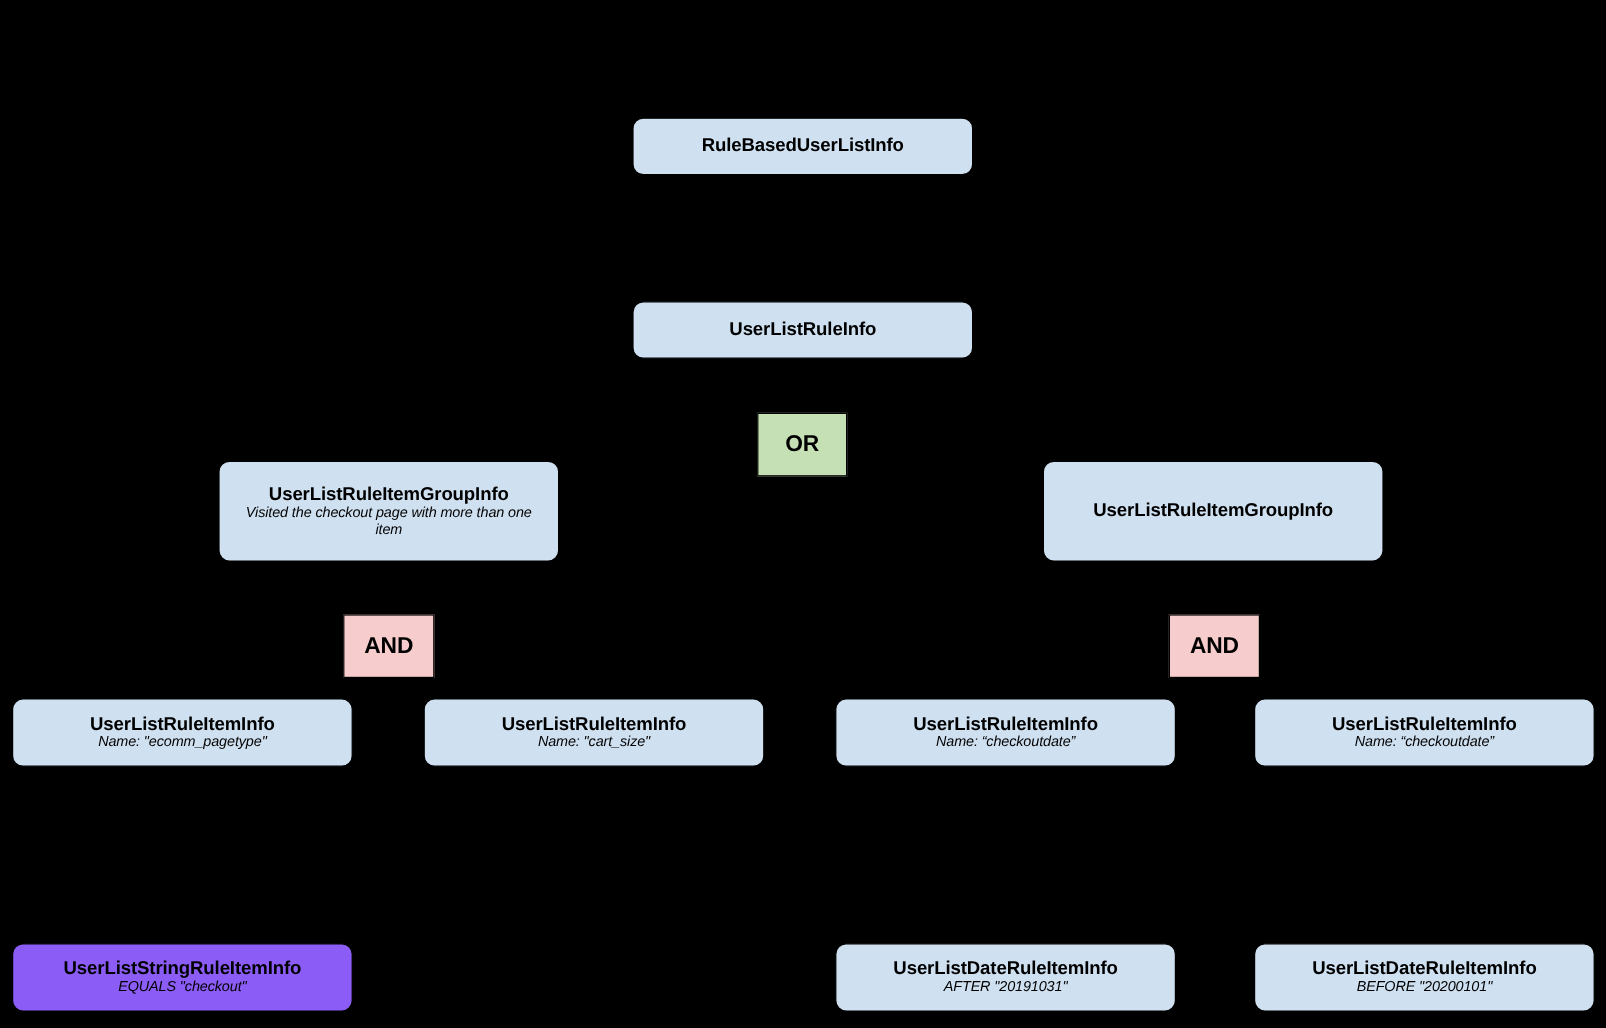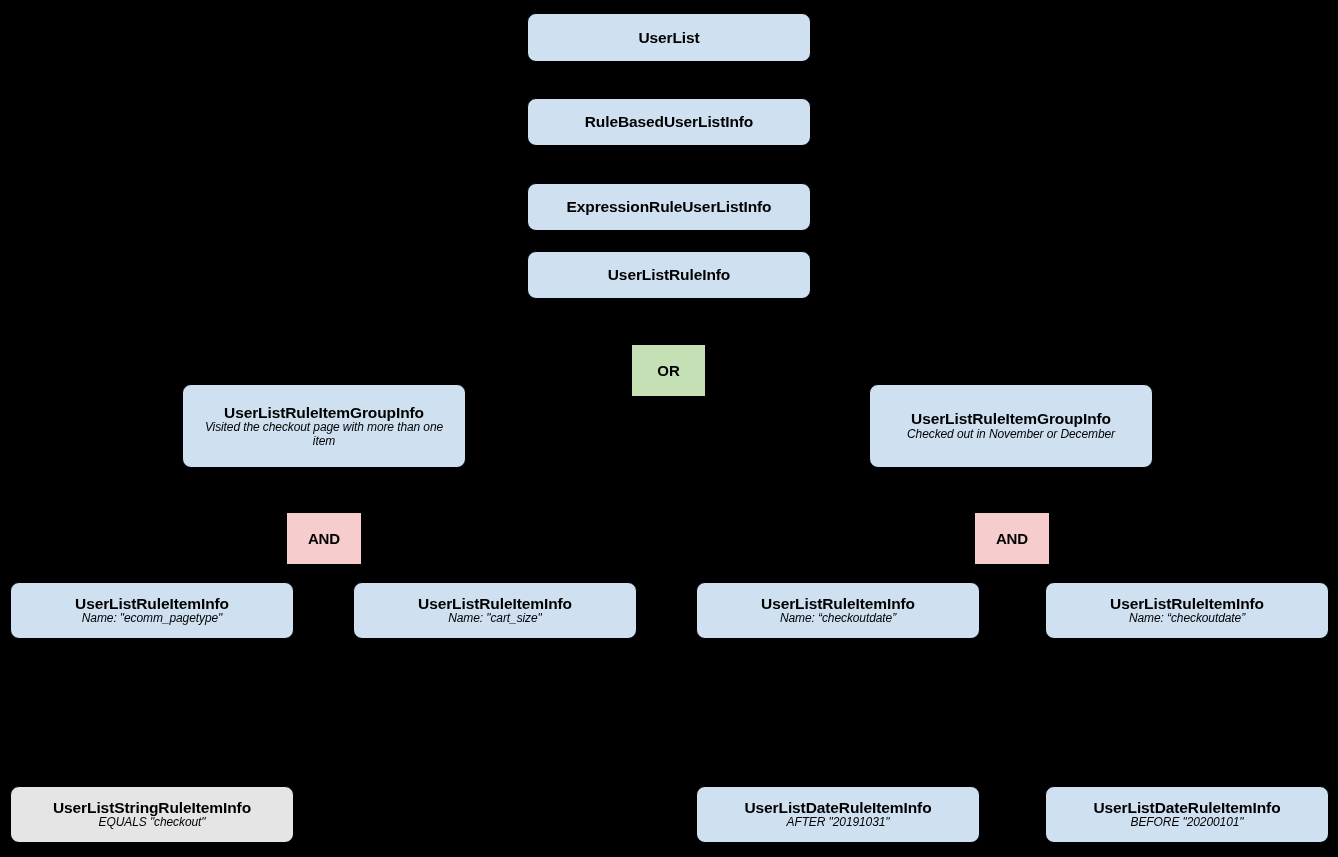--- a/index.html
+++ b/index.html
@@ -56,21 +56,21 @@
     white-space: nowrap;
   }
   .node .subtitle {
     font-style: italic;
     font-size: 12px;
     letter-spacing: -0.1px;
     padding: 0 10px;
   }
   .node.op .title {
     font-weight: bold;
-    font-size: 15px;
+    font-size: 19px;
   }
   .node.op.logic .title {
     font-weight: bold;
   }
 </style>
 </head>
 <body>
 
 <div id="canvas">
   <svg class="edges" viewBox="0 0 1338 857" width="1338" height="857" xmlns="http://www.w3.org/2000/svg">
@@ -84,42 +84,35 @@
       <path d="M 324 565 C 324 573.5, 152 573.5, 152 582" fill="none" stroke="#000000" stroke-width="2"></path>
       <path d="M 324 565 C 324 573.5, 495 573.5, 495 582" fill="none" stroke="#000000" stroke-width="2"></path>
       <path d="M 1011 468 C 1011 490, 1012 490, 1012 512" fill="none" stroke="#000000" stroke-width="2"></path>
       <path d="M 1012 565 C 1012 573.5, 838 573.5, 838 582" fill="none" stroke="#000000" stroke-width="2"></path>
       <path d="M 1012 565 C 1012 573.5, 1187 573.5, 1187 582" fill="none" stroke="#000000" stroke-width="2"></path>
       <path d="M 152 639 C 152 712.5, 152 712.5, 152 786" fill="none" stroke="#000000" stroke-width="2"></path>
       <path d="M 495 639 C 495 712.5, 495 712.5, 495 786" fill="none" stroke="#000000" stroke-width="2"></path>
       <path d="M 838 639 C 838 712.5, 838 712.5, 838 786" fill="none" stroke="#000000" stroke-width="2"></path>
       <path d="M 1187 639 C 1187 712.5, 1187 712.5, 1187 786" fill="none" stroke="#000000" stroke-width="2"></path>
     </svg>
-<div class="node rounded" style="left: 527px; top: 13px; width: 284px; height: 49px; background: rgb(207, 224, 240); border-color: rgb(0, 0, 0);">
-      <div class="title">UserList</div>
-    </div>
     <div class="node rounded" style="left: 527px; top: 98px; width: 284px; height: 48px; background: rgb(207, 224, 240); border-color: rgb(0, 0, 0);">
       <div class="title">RuleBasedUserListInfo</div>
-    </div>
-    <div class="node rounded" style="left: 527px; top: 183px; width: 284px; height: 48px; background: rgb(207, 224, 240); border-color: rgb(0, 0, 0);">
-      <div class="title">ExpressionRuleUserListInfo</div>
     </div>
     <div class="node rounded" style="left: 527px; top: 251px; width: 284px; height: 48px; background: rgb(207, 224, 240); border-color: rgb(0, 0, 0);">
       <div class="title">UserListRuleInfo</div>
     </div>
     <div class="node sharp op logic" style="left: 631px; top: 344px; width: 75px; height: 53px; background: rgb(197, 224, 180); border-color: rgb(0, 0, 0);">
       <div class="title">OR</div>
     </div>
     <div class="node rounded" style="left: 182px; top: 384px; width: 284px; height: 84px; background: rgb(207, 224, 240); border-color: rgb(0, 0, 0);">
       <div class="title">UserListRuleItemGroupInfo</div>
       <div class="subtitle">Visited the checkout page with more than one item</div>
     </div>
     <div class="node rounded" style="left: 869px; top: 384px; width: 284px; height: 84px; background: rgb(207, 224, 240); border-color: rgb(0, 0, 0);">
       <div class="title">UserListRuleItemGroupInfo</div>
-      <div class="subtitle">Checked out in November or December</div>
     </div>
     <div class="node sharp op logic" style="left: 286px; top: 512px; width: 76px; height: 53px; background: rgb(247, 204, 204); border-color: rgb(0, 0, 0);">
       <div class="title">AND</div>
     </div>
     <div class="node sharp op logic" style="left: 974px; top: 512px; width: 76px; height: 53px; background: rgb(247, 204, 204); border-color: rgb(0, 0, 0);">
       <div class="title">AND</div>
     </div>
     <div class="node rounded" style="left: 10px; top: 582px; width: 284px; height: 57px; background: rgb(207, 224, 240); border-color: rgb(0, 0, 0);">
       <div class="title">UserListRuleItemInfo</div>
       <div class="subtitle">Name: "ecomm_pagetype"</div>
@@ -129,21 +122,21 @@
       <div class="subtitle">Name: "cart_size"</div>
     </div>
     <div class="node rounded" style="left: 696px; top: 582px; width: 284px; height: 57px; background: rgb(207, 224, 240); border-color: rgb(0, 0, 0);">
       <div class="title">UserListRuleItemInfo</div>
       <div class="subtitle">Name: “checkoutdate”</div>
     </div>
     <div class="node rounded" style="left: 1045px; top: 582px; width: 284px; height: 57px; background: rgb(207, 224, 240); border-color: rgb(0, 0, 0);">
       <div class="title">UserListRuleItemInfo</div>
       <div class="subtitle">Name: “checkoutdate”</div>
     </div>
-    <div class="node rounded" style="left: 10px; top: 786px; width: 284px; height: 57px; background: #e5e5e5; border-color: rgb(0, 0, 0);">
+    <div class="node rounded" style="left: 10px; top: 786px; width: 284px; height: 57px; background: #8b5cf6; border-color: rgb(0, 0, 0);">
       <div class="title">UserListStringRuleItemInfo</div>
       <div class="subtitle">EQUALS "checkout"</div>
     </div>
     <div class="node rounded" style="left: 696px; top: 786px; width: 284px; height: 57px; background: rgb(207, 224, 240); border-color: rgb(0, 0, 0);">
       <div class="title">UserListDateRuleItemInfo</div>
       <div class="subtitle">AFTER "20191031"</div>
     </div>
     <div class="node rounded" style="left: 1045px; top: 786px; width: 284px; height: 57px; background: rgb(207, 224, 240); border-color: rgb(0, 0, 0);">
       <div class="title">UserListDateRuleItemInfo</div>
       <div class="subtitle">BEFORE "20200101"</div>

